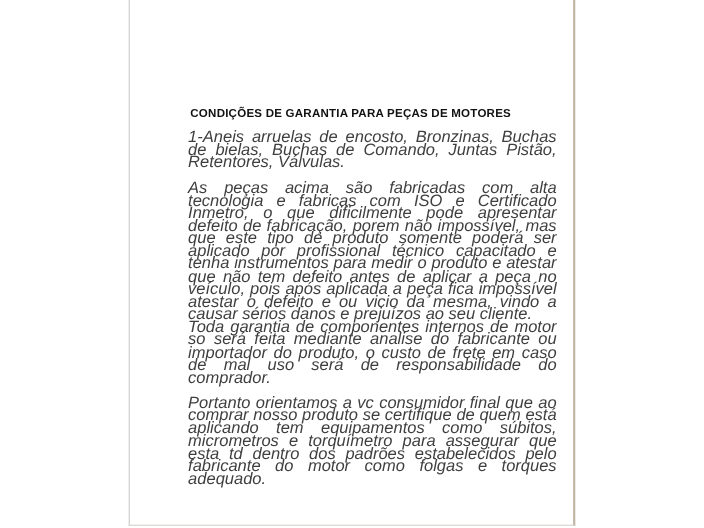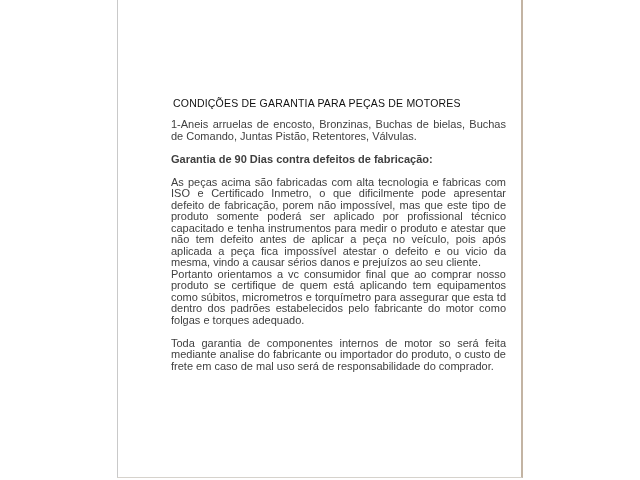--- a/index.html
+++ b/index.html
@@ -31,31 +31,32 @@
   }
   .content {
     box-sizing: border-box;
     width: 100%;
     height: 100%;
     padding: 97px 15px 0 53px;
     color: #3f3f3f;
   }
   .doc-title {
     font-size: 10.5px;
-    font-weight: normal;
+    font-weight: bold;
     color: #111111;
     letter-spacing: 0.2px;
     margin: 0 0 10px 2px;
     white-space: nowrap;
   }
   .para {
-    font-size: 11px;
+    font-size: 15px;
     line-height: 11.5px;
     text-align: justify;
     margin: 0 0 11.5px 0;
+    font-style: italic;
   }
   .para.no-gap {
     margin-bottom: 0;
   }
   .para.heading {
     font-weight: bold;
     text-align: left;
     margin-bottom: 0;
   }
   .para.heading.gap-after {
@@ -69,23 +70,22 @@
   <div class="page" style="border-left-color: rgb(201, 201, 201); border-right-color: rgb(195, 180, 163); border-bottom-color: rgb(214, 210, 204); background: rgb(255, 255, 255);">
     <div class="content" style="color: rgb(63, 63, 63);">
 
       <div class="doc-title" style="color: rgb(17, 17, 17);">CONDIÇÕES DE GARANTIA PARA PEÇAS DE MOTORES</div>
 
       <p class="para">1-Aneis arruelas de encosto, Bronzinas, Buchas de bielas, Buchas de Comando, Juntas Pistão, Retentores, Válvulas.</p>
 
 
 
 
-      <p class="para heading gap-after">Garantia de 90 Dias contra defeitos de fabricação:</p>
 
       <p class="para no-gap">As peças acima são fabricadas com alta tecnologia e fabricas com ISO e Certificado Inmetro, o que dificilmente pode apresentar defeito de fabricação, porem não impossível, mas que este tipo de produto somente poderá ser aplicado por profissional técnico capacitado e tenha instrumentos para medir o produto e atestar que não tem defeito antes de aplicar a peça no veículo, pois após aplicada a peça fica impossível atestar o defeito e ou vicio da mesma, vindo a causar sérios danos e prejuízos ao seu cliente.</p>
 
+      <p class="para">Toda garantia de componentes internos de motor so será feita mediante analise do fabricante ou importador do produto, o custo de frete em caso de mal uso será de responsabilidade do comprador.</p>
+
       <p class="para">Portanto orientamos a vc consumidor final que ao comprar nosso produto se certifique de quem está aplicando tem equipamentos como súbitos, micrometros e torquímetro para assegurar que esta td dentro dos padrões estabelecidos pelo fabricante do motor como folgas e torques adequado.</p>
-
-      <p class="para">Toda garantia de componentes internos de motor so será feita mediante analise do fabricante ou importador do produto, o custo de frete em caso de mal uso será de responsabilidade do comprador.</p>
 
     </div>
   </div>
 </div>
 
 </body></html>

